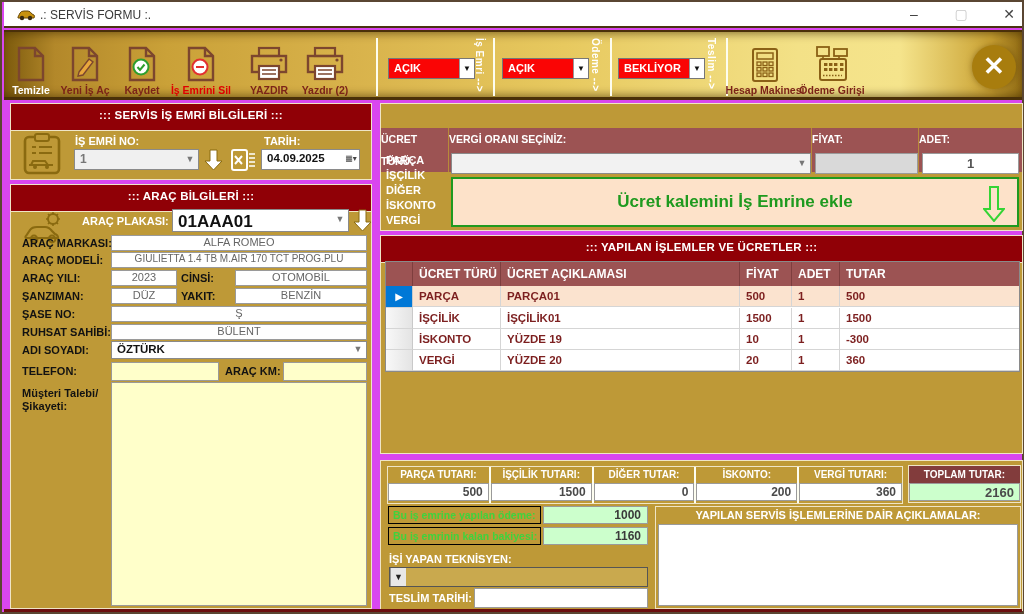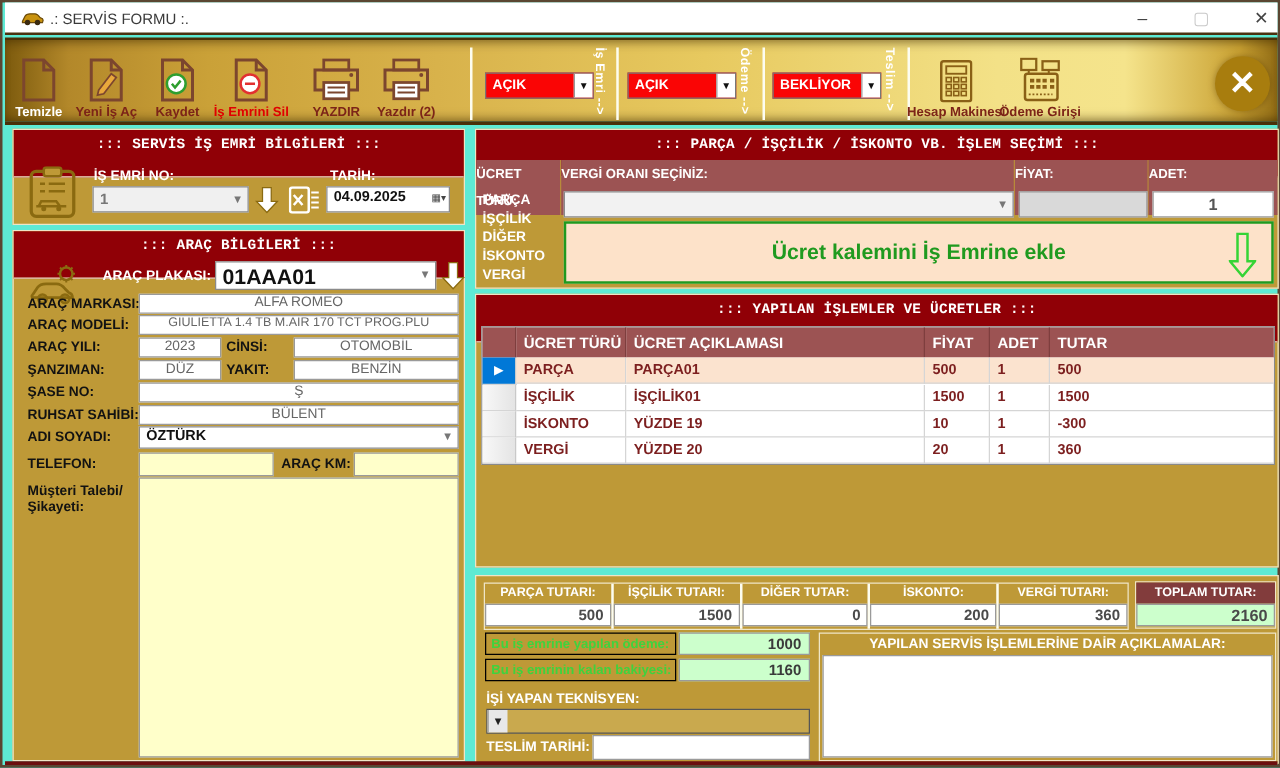--- a/index.html
+++ b/index.html
@@ -1,19 +1,19 @@
 <!DOCTYPE html>
 <html><head>
 <meta charset="utf-8">
 <style>
   * { margin:0; padding:0; box-sizing:border-box; }
   html,body { width:1024px; height:614px; overflow:hidden; background:#1d140c;
               font-family:"Liberation Sans", sans-serif; }
   #win { position:absolute; left:0; top:0; width:1024px; height:614px;
-         background:#5eead4; border:2px solid #5a4632; }
+         background:#d946ef; border:2px solid #5a4632; }
   .abs { position:absolute; }
 
   
   #titlebar { left:2px; top:0; width:1018px; height:26px; background:#fff;
               border-bottom:2px solid #4a3210; }
   #title-text { left:36px; top:6px; font-size:12px; color:#3a3a3a; }
   .winbtn { top:4px; width:30px; height:18px; text-align:center; font-size:14px; color:#444; }
 
   
   #toolbar { left:2px; top:28px; width:1018px; height:70px;
@@ -31,23 +31,23 @@
   .combo-red .val { flex:1; color:#fff; font-weight:bold; font-size:11px; padding:3px 0 0 5px; }
   .combo-red .btn { width:15px; background:#fff; border-left:1px solid #999; color:#111;
                     font-size:8px; text-align:center; padding-top:5px; }
   #closebtn { left:968px; top:13px; width:44px; height:44px; border-radius:50%;
               background:#a87d0e; color:#fff; font-size:26px; font-weight:bold; text-align:center;
               line-height:42px; box-shadow:0 0 6px rgba(90,60,0,.5); cursor:pointer; }
   .toolico-lab { font-size:9.5px; font-weight:bold; color:#7c2418; }
 
   
   .panel { background:#be9937; border:1px solid #efe5c6; }
-  .phead { position:absolute; left:0; top:0; width:100%; height:38px; background:#900006;
+  .phead { position:absolute; left:0; top:0; width:100%; height:27px; background:#900006;
            color:#fff; font-weight:bold; font-size:11.5px; text-align:center; line-height:23px;
-           border-bottom:1px solid #efe5c6; letter-spacing:.2px;font-family:Liberation Mono, monospace; }
+           border-bottom:1px solid #efe5c6; letter-spacing:.2px; }
   .wlbl { color:#fff; font-weight:bold; font-size:11px; white-space:nowrap; }
   .klbl { color:#121212; font-weight:bold; font-size:11px; white-space:nowrap; }
   .vbox { background:#fff; border:1px solid #9a9a9a; font-size:11px; color:#666;
           text-align:center; overflow:hidden; white-space:nowrap; }
   .ybox { background:#ffffca; border:1px solid #9a9a9a; }
   .combo { background:#fff; border:1px solid #8a8a8a; display:flex; }
   .combo .val { flex:1; font-size:12px; font-weight:bold; color:#111; padding:2px 0 0 5px; white-space:nowrap; overflow:hidden;}
   .combo .chev { width:16px; color:#777; font-size:9px; text-align:center; padding-top:4px; }
 
   
@@ -309,21 +309,20 @@
     <div class="abs klbl" style="left:11px;top:180px">TELEFON:</div>
     <input class="abs ybox" style="left: 100px; top: 177px; width: 108px; height: 19px;">
     <div class="abs klbl" style="left:214px;top:180px">ARAÇ KM:</div>
     <input class="abs ybox" style="left: 272px; top: 177px; width: 84px; height: 19px;">
 
     <div class="abs klbl" style="left:11px;top:202px;width:86px;white-space:normal;line-height:13px">Müşteri Talebi/Şikayeti:</div>
     <textarea class="abs ybox" style="left: 100px; top: 197px; width: 256px; height: 224px; resize: none;"></textarea>
   </div>
 
   <div class="abs panel" style="left:378px;top:101px;width:643px;height:128px">
-    <div class="phead">::: PARÇA / İŞÇİLİK / İSKONTO VB. İŞLEM SEÇİMİ :::</div>
     <div class="abs" style="left:0;top:24px;width:641px;height:22px;display:grid;grid-template-columns:68px 363px 107px 1fr">
       <div class="shead">ÜCRET TÜRÜ:</div>
       <div class="shead">VERGİ ORANI SEÇİNİZ:</div>
       <div class="shead">FİYAT:</div>
       <div class="shead" style="border-right:none">ADET:</div>
     </div>
 
     <div class="abs" style="left:5px;top:49px;width:62px">
       <div class="wlbl" style="line-height:15px">PARÇA</div>
       <div class="wlbl" style="line-height:15px">İŞÇİLİK</div>

